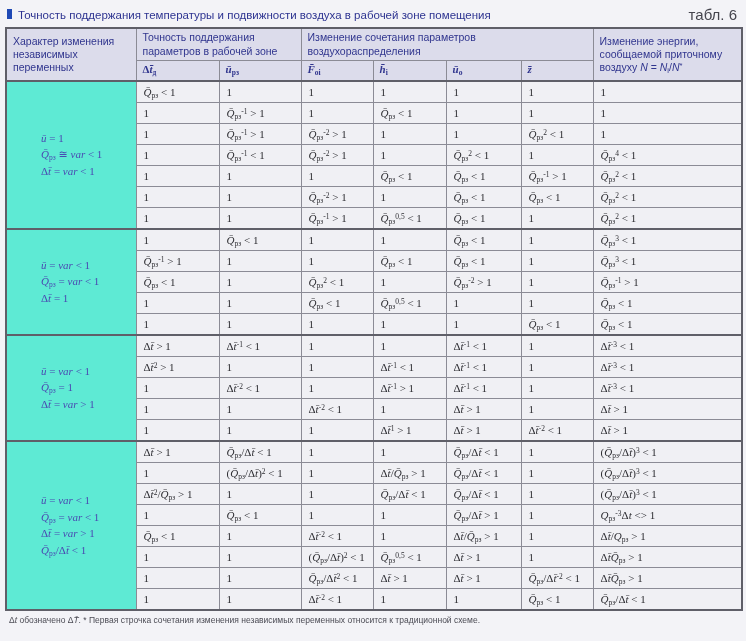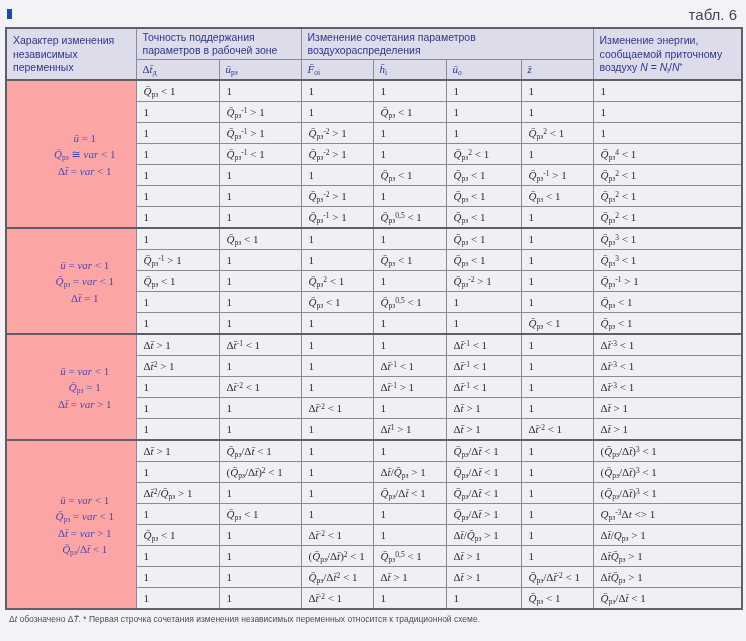--- a/index.html
+++ b/index.html
@@ -27,50 +27,51 @@
     padding-left:38px;
   }
   .gtable th, .gtable td { border:1px solid #8b8b95; overflow:hidden; }
   .gtable thead th {
     background:#dcdceb; color:#30358e;
     font-size:10.5px; font-weight:normal; text-align:left;
     padding:2px 6px; vertical-align:middle; line-height:1.25;
   }
   .gtable thead tr.sub th {
     font-family:"Liberation Serif", serif; font-size:11px;
-    height:17px; padding:1px 6px;
+    height:17px; padding:1px 6px;font-weight:bold;
   }
   .gtable tbody td {
     background:#f0f0f4; color:#2e2e33;
     font-family:"Liberation Serif", serif; font-size:11px;
     height:18px; padding:1px 7px; vertical-align:middle; white-space:nowrap;
   }
   .gtable tbody td.glabel {
-    background:#fca5a5; color:#4a4ab2;
-    padding-left:34px; white-space:normal; line-height:1.5;text-align:center;
+    background:#5eead4; color:#4a4ab2;
+    padding-left:34px; white-space:normal; line-height:1.5;
   }
   .gtable tbody tr.group-start td { border-top:2px solid #5f5f68; }
   .gtable sub, .gtable sup, .fnote sub, .fnote sup { font-size:7.5px; font-style:normal; line-height:0; }
   .gtable sub { vertical-align:-2px; }
   .gtable sup { vertical-align:3px; }
   i { font-style:italic; }
 
   .fnote {
     margin:4px 0 0 9px; font-size:8.5px; color:#4c4c55;
     font-family:"Liberation Sans", sans-serif;
   }
 </style>
 </head>
 <body>
 
 <div class="page">
 
   <div class="titlewrap">
     <div class="bullet"></div>
     <div class="titles">
+      <div class="t1">Точность поддержания температуры и подвижности воздуха в рабочей зоне помещения</div>
     </div>
     <div class="tablabel">табл. 6</div>
   </div>
 
   <table class="gtable">
     <colgroup>
       <col style="width:130px">
         <col style="width:83px">
         <col style="width:82px">
       <col style="width:72px">

